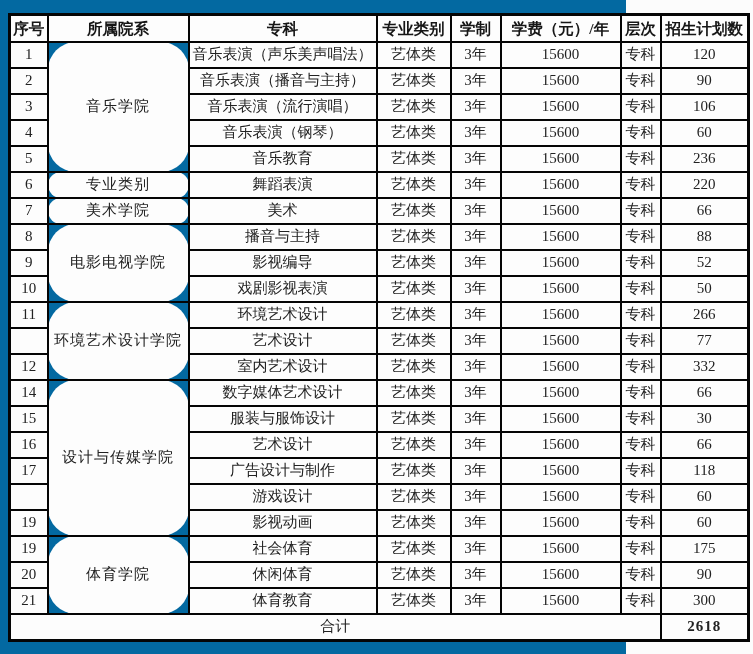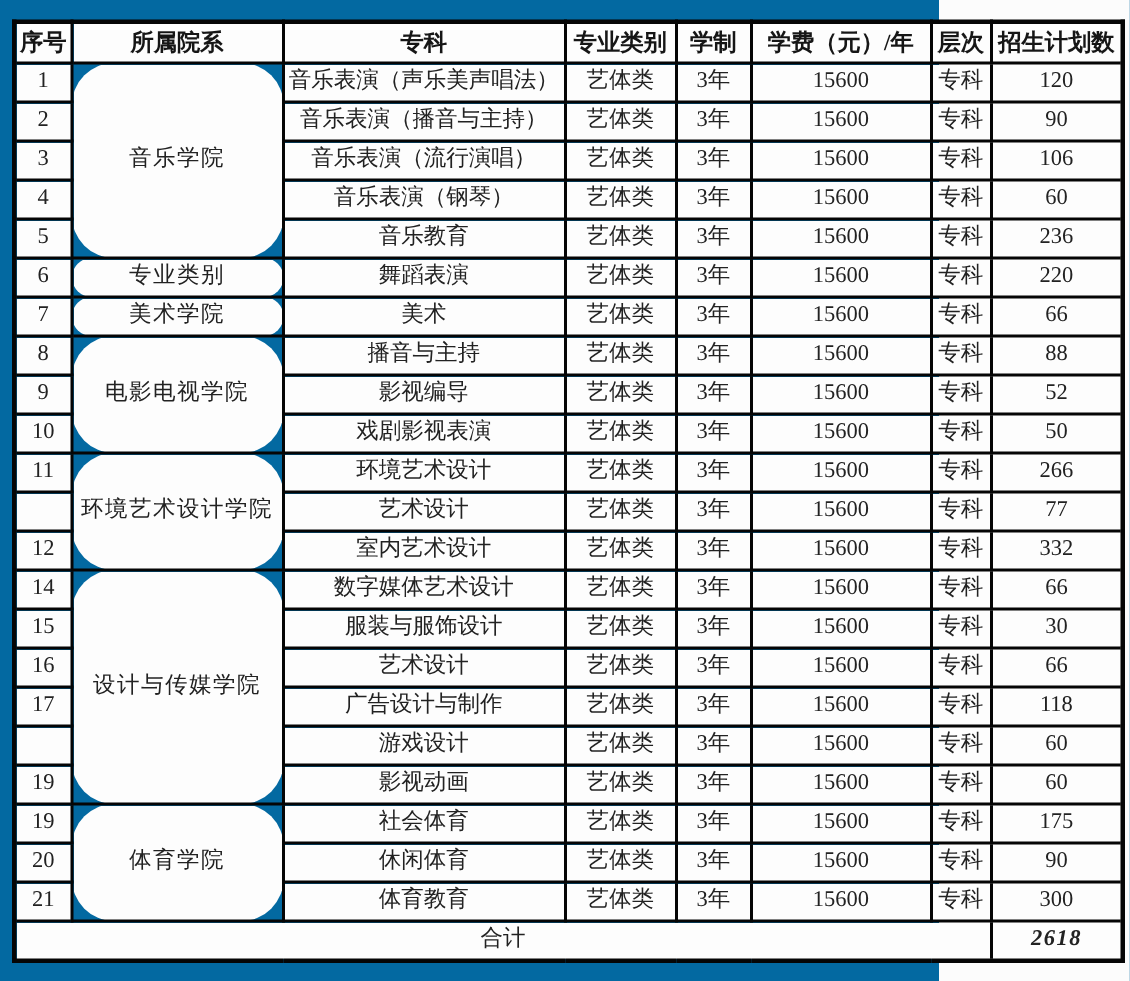--- a/index.html
+++ b/index.html
@@ -45,21 +45,20 @@
   td.total-label {
     text-align: right;
     padding-right: 9px;
     font-weight: normal;
     font-size: 16px;
   }
   td.total-value {
     font-weight: bold;
     font-size: 15.5px;
     letter-spacing: 1px;
-    font-style: italic;
   }
   td.department-cell {
     font-size: 15.5px;
     letter-spacing: 1px;
     border-radius: 28px;
   }
 </style>
 </head>
 <body>
 

